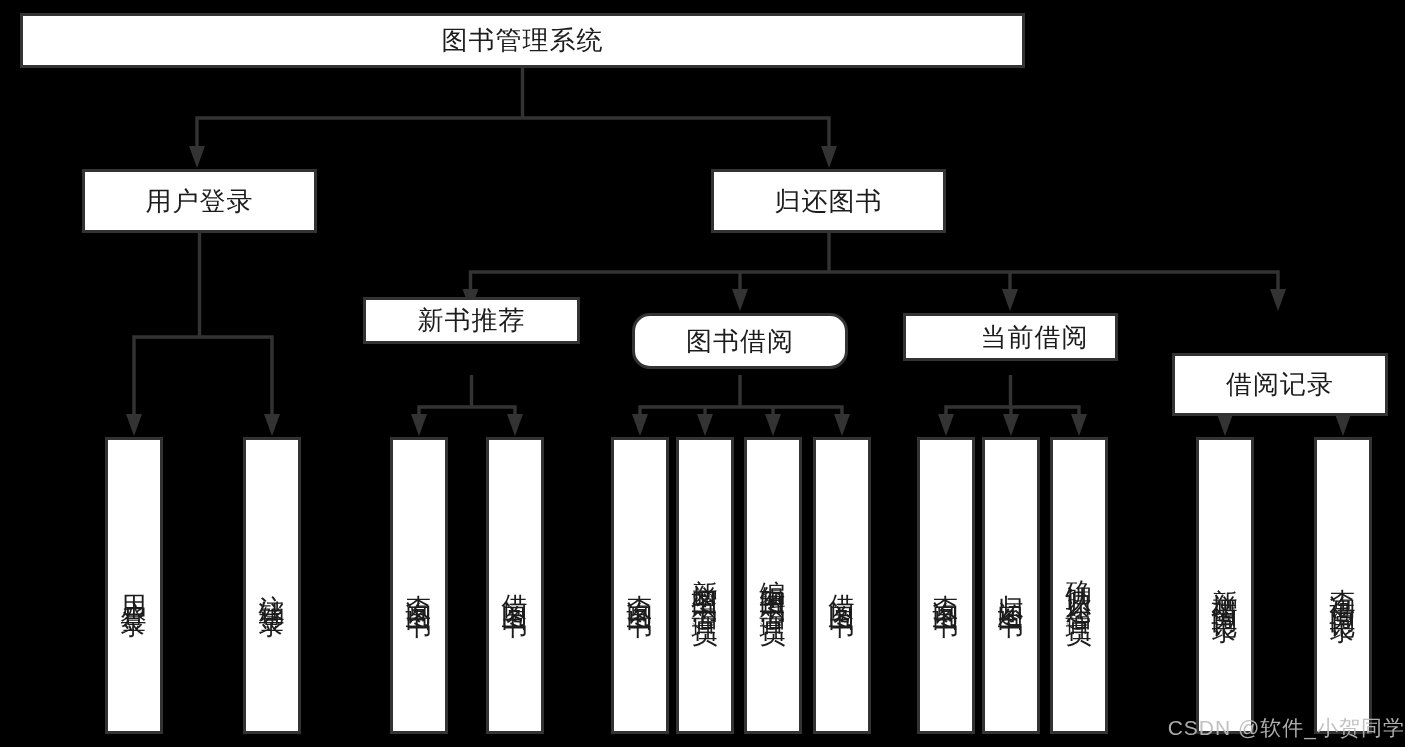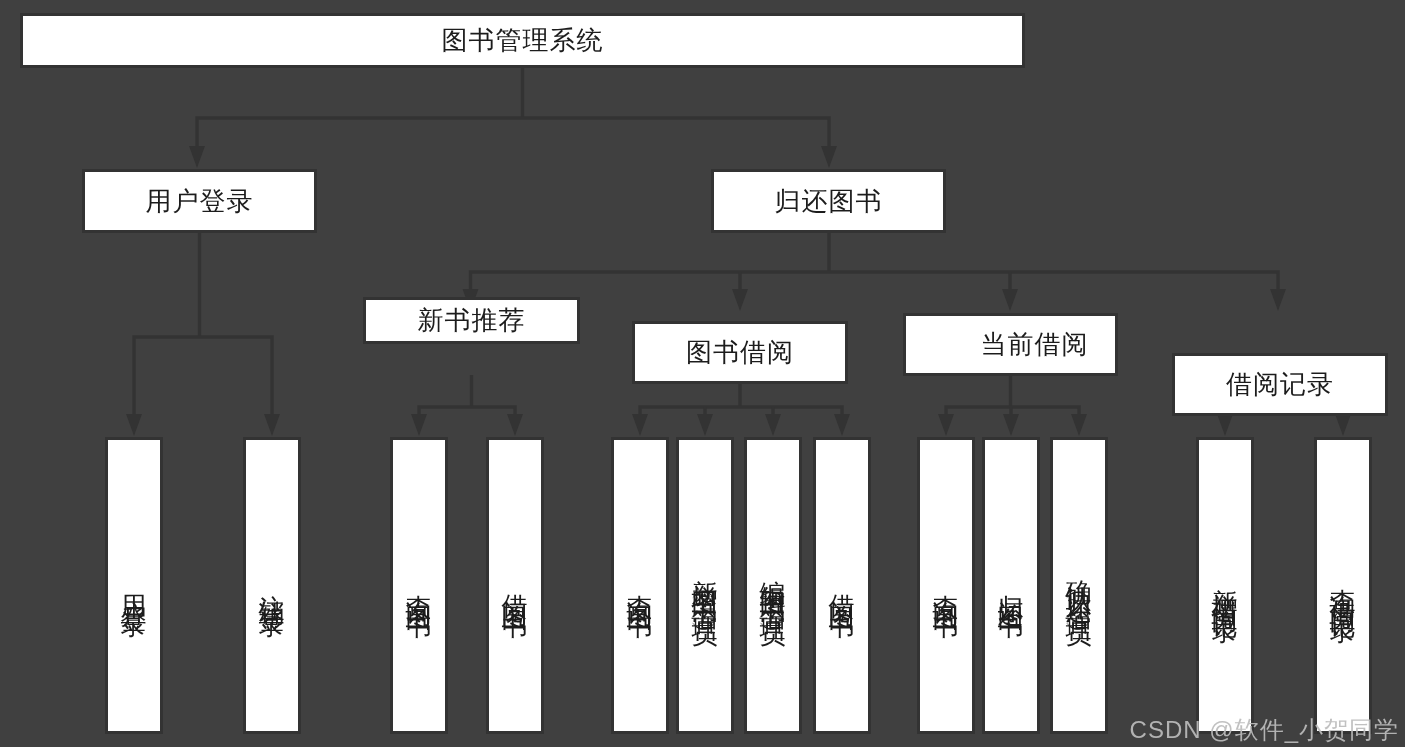--- a/index.html
+++ b/index.html
@@ -1,21 +1,21 @@
 <!DOCTYPE html>
 <html><head>
 <meta charset="utf-8">
 <style>
   * { margin: 0; padding: 0; box-sizing: border-box; }
   html, body { background: #ffffff; }
   .canvas {
     position: relative;
     width: 1405px;
     height: 747px;
-    background: #404040;
+    background: #000000;
     font-family: "Liberation Sans", sans-serif;
     overflow: hidden;
   }
   .connectors {
     position: absolute;
     left: 0; top: 0;
     width: 1405px; height: 747px;
   }
   .box {
     position: absolute;
@@ -36,42 +36,42 @@
     writing-mode: vertical-rl;
     font-size: 26px;
     line-height: 1;
     letter-spacing: 6px;
   }
   
   .n-root     { left: 20px;   top: 13px;  width: 1005px; height: 55px; }
   .n-login    { left: 82px;   top: 169px; width: 235px;  height: 64px; }
   .n-mgmt     { left: 711px;  top: 169px; width: 235px;  height: 64px; }
   .n-newbook  { left: 363px;  top: 297px; width: 217px;  height: 47px; }
-  .n-borrow   { left: 632px;  top: 321px; width: 216px;  height: 63px; }
-  .n-current  { left: 903px;  top: 313px; width: 215px;  height: 63px; padding-left: 48px; }
+  .n-borrow   { left: 632px;  top: 313px; width: 216px;  height: 56px; border-radius: 18px; }
+  .n-current  { left: 903px;  top: 313px; width: 215px;  height: 48px; padding-left: 48px; }
   .n-records  { left: 1172px; top: 313px; width: 216px;  height: 63px; margin-top: 40px; }
   .leaf { top: 437px; width: 58px; height: 297px; }
   .l-login-0   { left: 105px; }
   .l-login-1   { left: 243px; }
   .l-newbook-0 { left: 390px; }
   .l-newbook-1 { left: 486px; }
   .l-borrow-0  { left: 611px; }
   .l-borrow-1  { left: 676px; }
   .l-borrow-2  { left: 744px; }
   .l-borrow-3  { left: 813px; }
   .l-current-0 { left: 917px; }
   .l-current-1 { left: 982px; }
   .l-current-2 { left: 1050px; }
   .l-records-0 { left: 1196px; }
   .l-records-1 { left: 1314px; }
   .watermark {
     position: absolute;
-    right: 6px;
+    right: 0;
     top: 714px;
-    font-size: 24px;
+    font-size: 21px;
     letter-spacing: 1px;
     color: rgba(188, 188, 188, 0.92);
     z-index: 10;
     white-space: nowrap;
   }
 </style>
 </head>
 <body>
 
 <div class="canvas">

